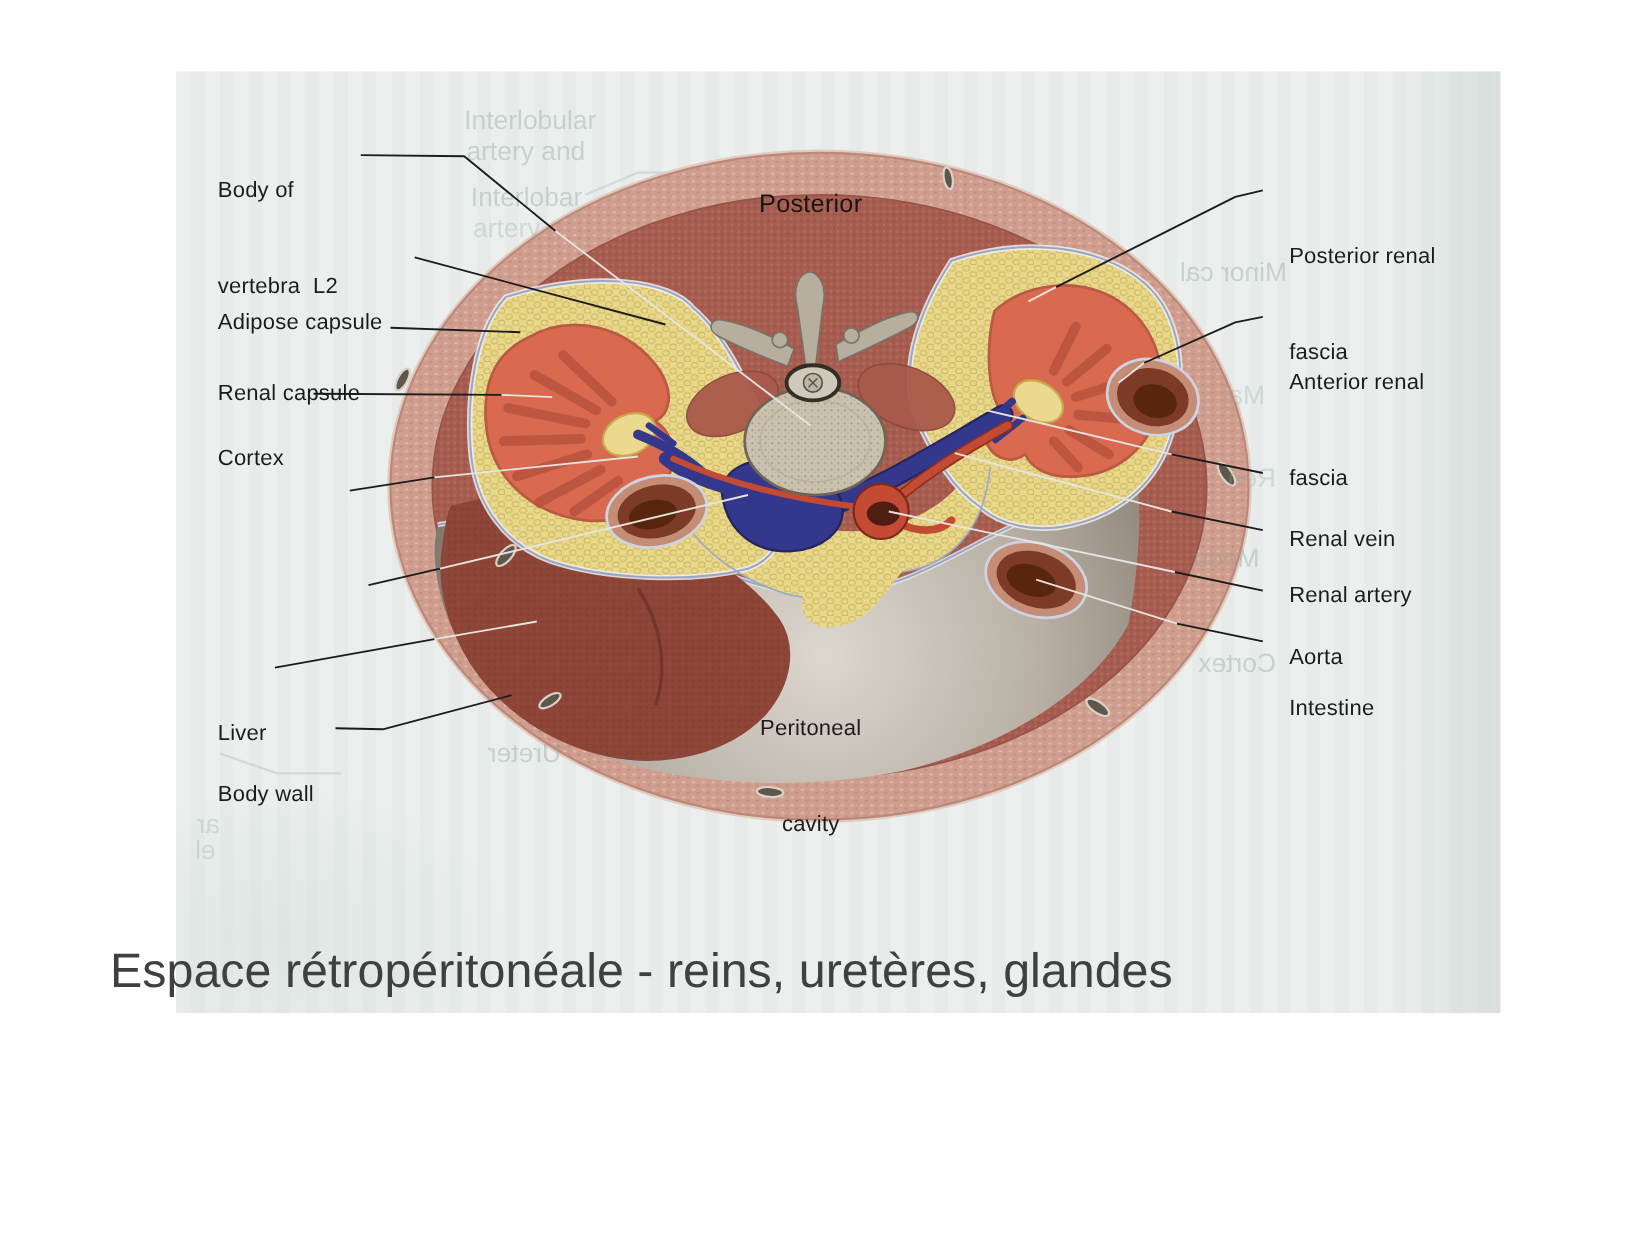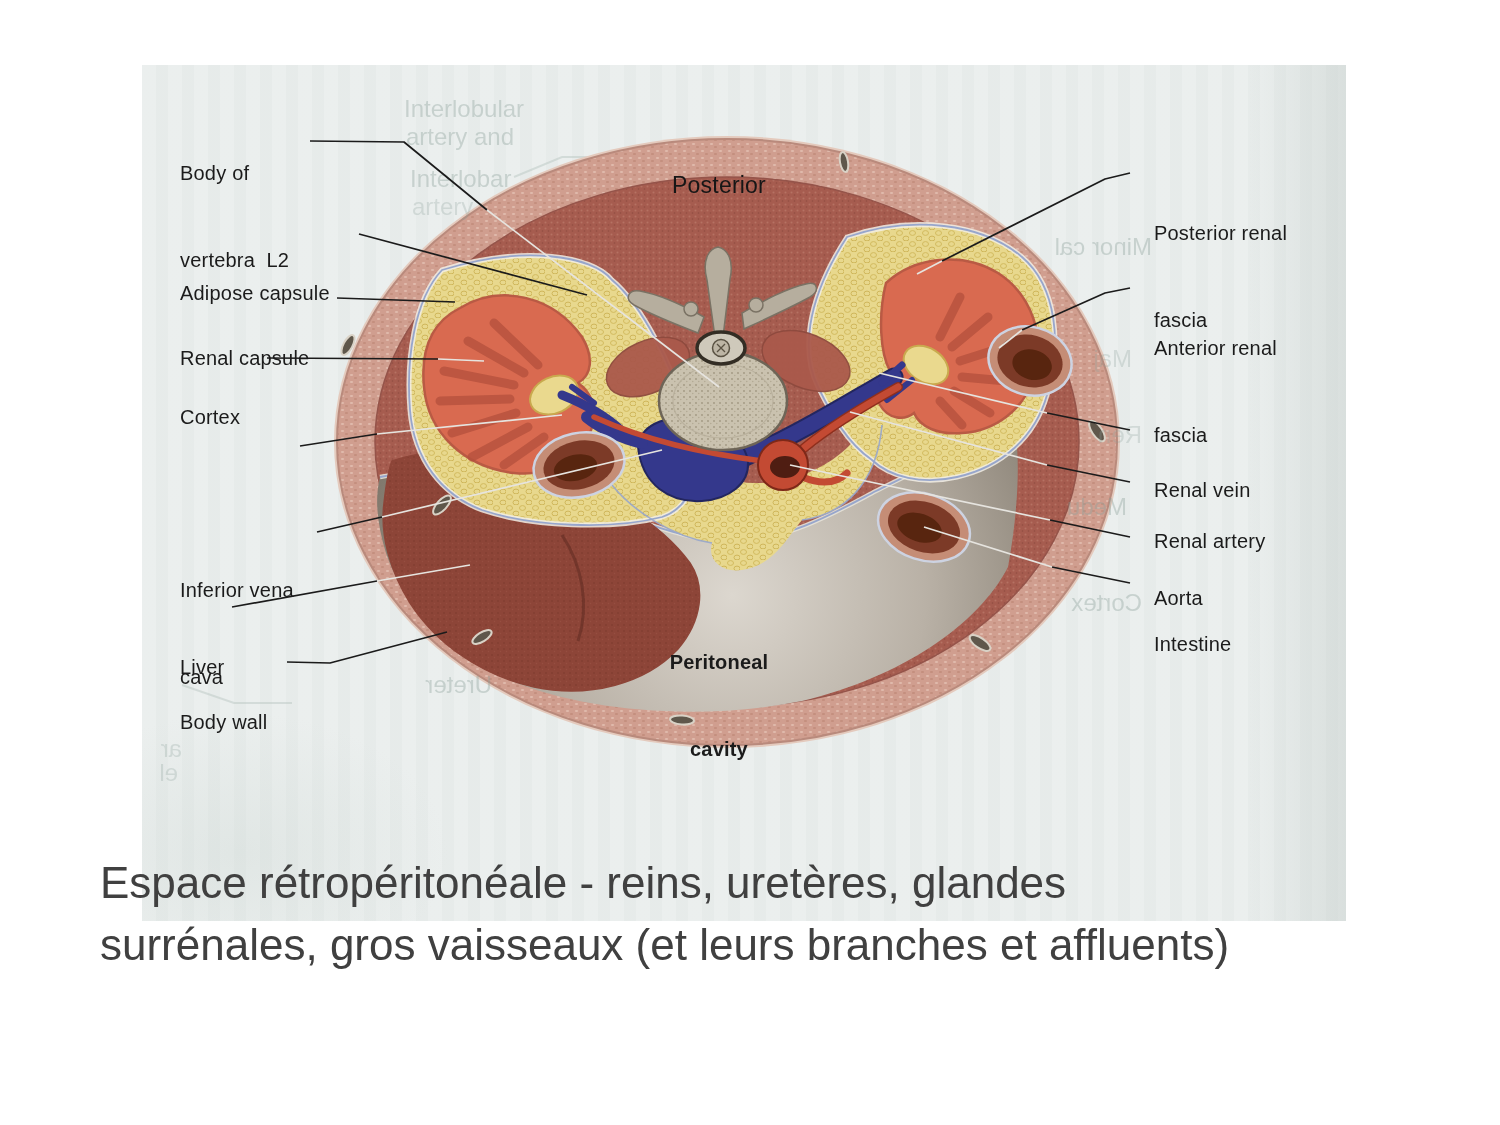--- a/index.html
+++ b/index.html
@@ -2,34 +2,34 @@
 <html><head>
 <meta charset="utf-8">
 <style>
   html,body{margin:0;padding:0;}
   body{
     width:1500px;height:1125px;position:relative;overflow:hidden;
     background:#ffffff;
     font-family:"Liberation Sans","DejaVu Sans",sans-serif;
   }
   .scan{
-    position:absolute;left:142px;top:65px;width:1204px;height:856px;
+    position:absolute;left:160px;top:65px;width:1204px;height:856px;
     background:
       radial-gradient(ellipse 300px 200px at 8% 92%, rgba(205,215,211,.35), rgba(205,215,211,0) 70%),
       linear-gradient(to right, rgba(255,255,255,0) 92%, rgba(195,204,201,.45) 100%),
       repeating-linear-gradient(90deg, rgba(255,255,255,.05) 0 14px, rgba(175,188,184,.06) 14px 26px),
       #eaeeed;
   }
   .scan svg{position:absolute;left:0;top:0;}
   .lbl{
     position:absolute;font-size:20px;color:#1b1b1b;letter-spacing:.2px;
     line-height:29px;white-space:pre;
   }
   .lbl .ln{display:block;}
-  .lbl.center{text-align:center;font-weight:bold;}
+  .lbl.center{text-align:center;}
   .lbl.bold{font-weight:normal;font-size:23px;color:#161616;}
   .ghost{font-size:24px;fill:#8fa39d;opacity:.38;}
   .ghost.light{opacity:.28;}
   .caption{
     position:absolute;left:100px;top:852px;width:1370px;
     font-size:44px;line-height:62px;color:#404040;
   }
   .caption .ln{display:block;}
 </style>
 </head>
@@ -304,24 +304,20 @@
   </div>
   <div class="lbl" style="left:38px;top:156px">
     <span class="ln">Adipose capsule</span>
   </div>
   <div class="lbl" style="left:38px;top:221px">
     <span class="ln">Renal capsule</span>
   </div>
   <div class="lbl" style="left:38px;top:280px">
     <span class="ln">Cortex</span>
   </div>
-  <div class="lbl" style="left:38px;top:453px">
-    <span class="ln">Inferior vena</span>
-    <span class="ln">cava</span>
-  </div>
   <div class="lbl" style="left:38px;top:530px">
     <span class="ln">Liver</span>
   </div>
   <div class="lbl" style="left:38px;top:585px">
     <span class="ln">Body wall</span>
   </div>
 
   <div class="lbl" style="left:1012px;top:96px">
     <span class="ln">Posterior renal</span>
     <span class="ln">fascia</span>
@@ -339,14 +335,13 @@
   <div class="lbl" style="left:1012px;top:461px">
     <span class="ln">Aorta</span>
   </div>
   <div class="lbl" style="left:1012px;top:507px">
     <span class="ln">Intestine</span>
   </div>
 </div>
 
 <div class="caption">
   <span class="ln">Espace rétropéritonéale - reins, uretères, glandes</span>
-  <span class="ln">surrénales, gros vaisseaux (et leurs branches et affluents)</span>
 </div>
 
 </body></html>

